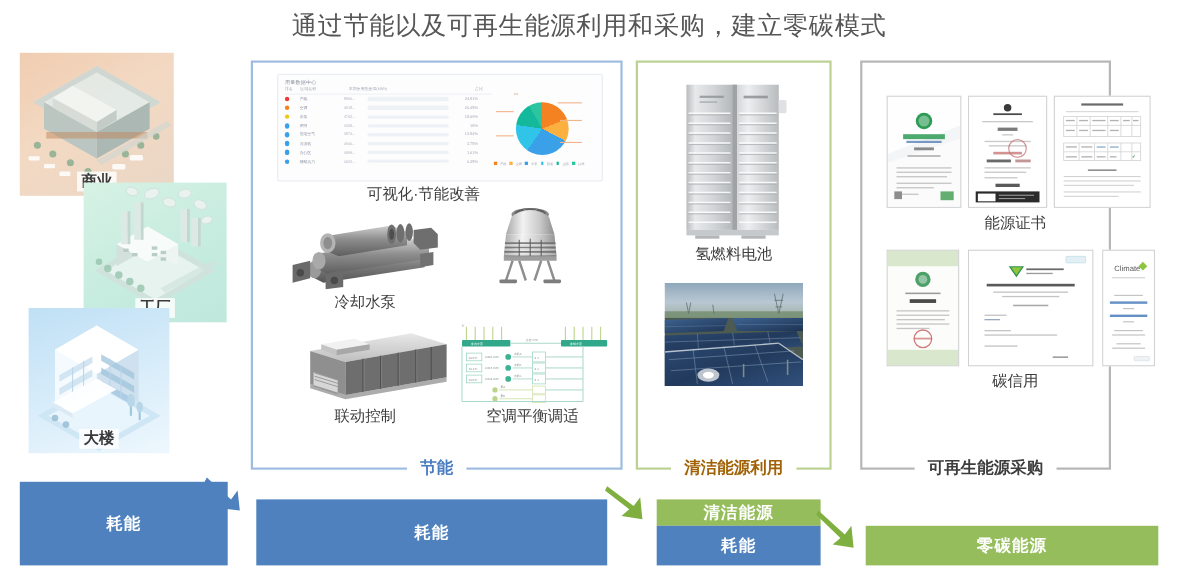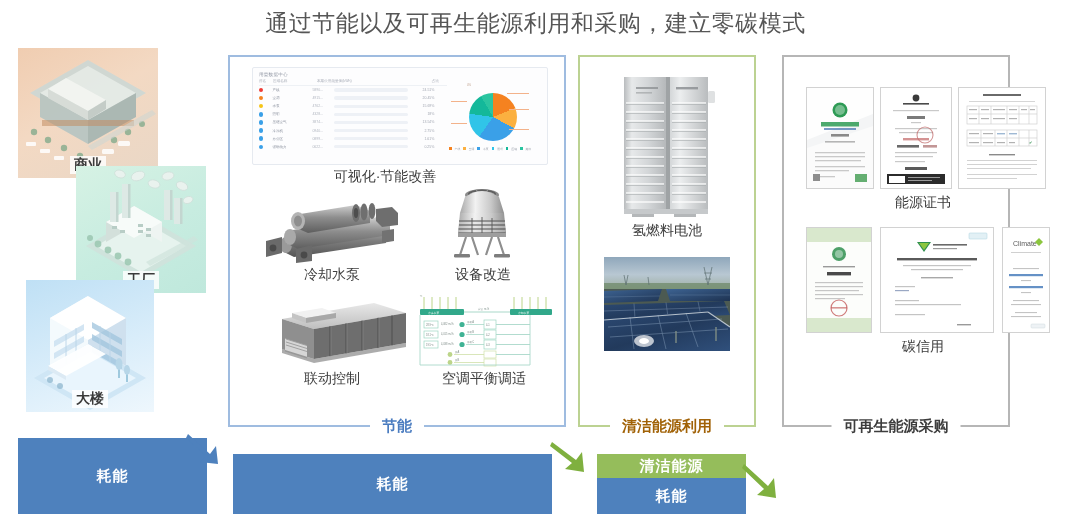--- a/index.html
+++ b/index.html
@@ -445,21 +445,20 @@
             <path d="M36,52 L42,70"></path>
           <path d="M56,52 L50,70"></path>
             <path d="M62,52 L68,70"></path>
         </g>
         <g fill="#7d7d7d">
           <rect x="18" y="69" width="16" height="3.4" rx="1.2"></rect>
           <rect x="58" y="69" width="16" height="3.4" rx="1.2"></rect>
         </g>
       </svg>
     </div>
-    <div class="cell-label" style="position:absolute;left:178px;top:206px;width:150px;">设备改造</div>
 
     <div class="eq" style="left:32px;top:240px;width:150px;height:70px;">
       <svg viewBox="0 0 150 70" width="150" height="70">
         <defs>
           <linearGradient id="ah1" x1="0" y1="0" x2="0" y2="1">
             <stop offset="0" stop-color="#e8e8e8"></stop>
               <stop offset="1" stop-color="#bfbfbf"></stop>
           </linearGradient>
         </defs>
 
@@ -943,20 +942,21 @@
 
     <div class="panel-cap">可再生能源采购</div>
   </div>
 
   <div class="flow">
 
     <div class="bar b1">耗能</div>
     <div class="bar b2">耗能</div>
     <div class="bar b3clean">清洁能源</div>
     <div class="bar b3">耗能</div>
+    <div class="bar b4">零碳能源</div>
 
     <svg class="arrow" style="left:184px;top:0px;" width="60" height="36">
       <path d="M4,2 L26,22 L32,14 L34,32 L16,30 L22,24 L2,6 Z" fill="#4e81bd"></path>
     </svg>
 
     <svg class="arrow" style="left:548px;top:8px;" width="58" height="36">
       <path d="M4,2 L28,20 L34,12 L36,32 L17,29 L24,23 L2,6 Z" fill="#7fb03f"></path>
     </svg>
 
     <svg class="arrow" style="left:740px;top:30px;" width="58" height="40">

